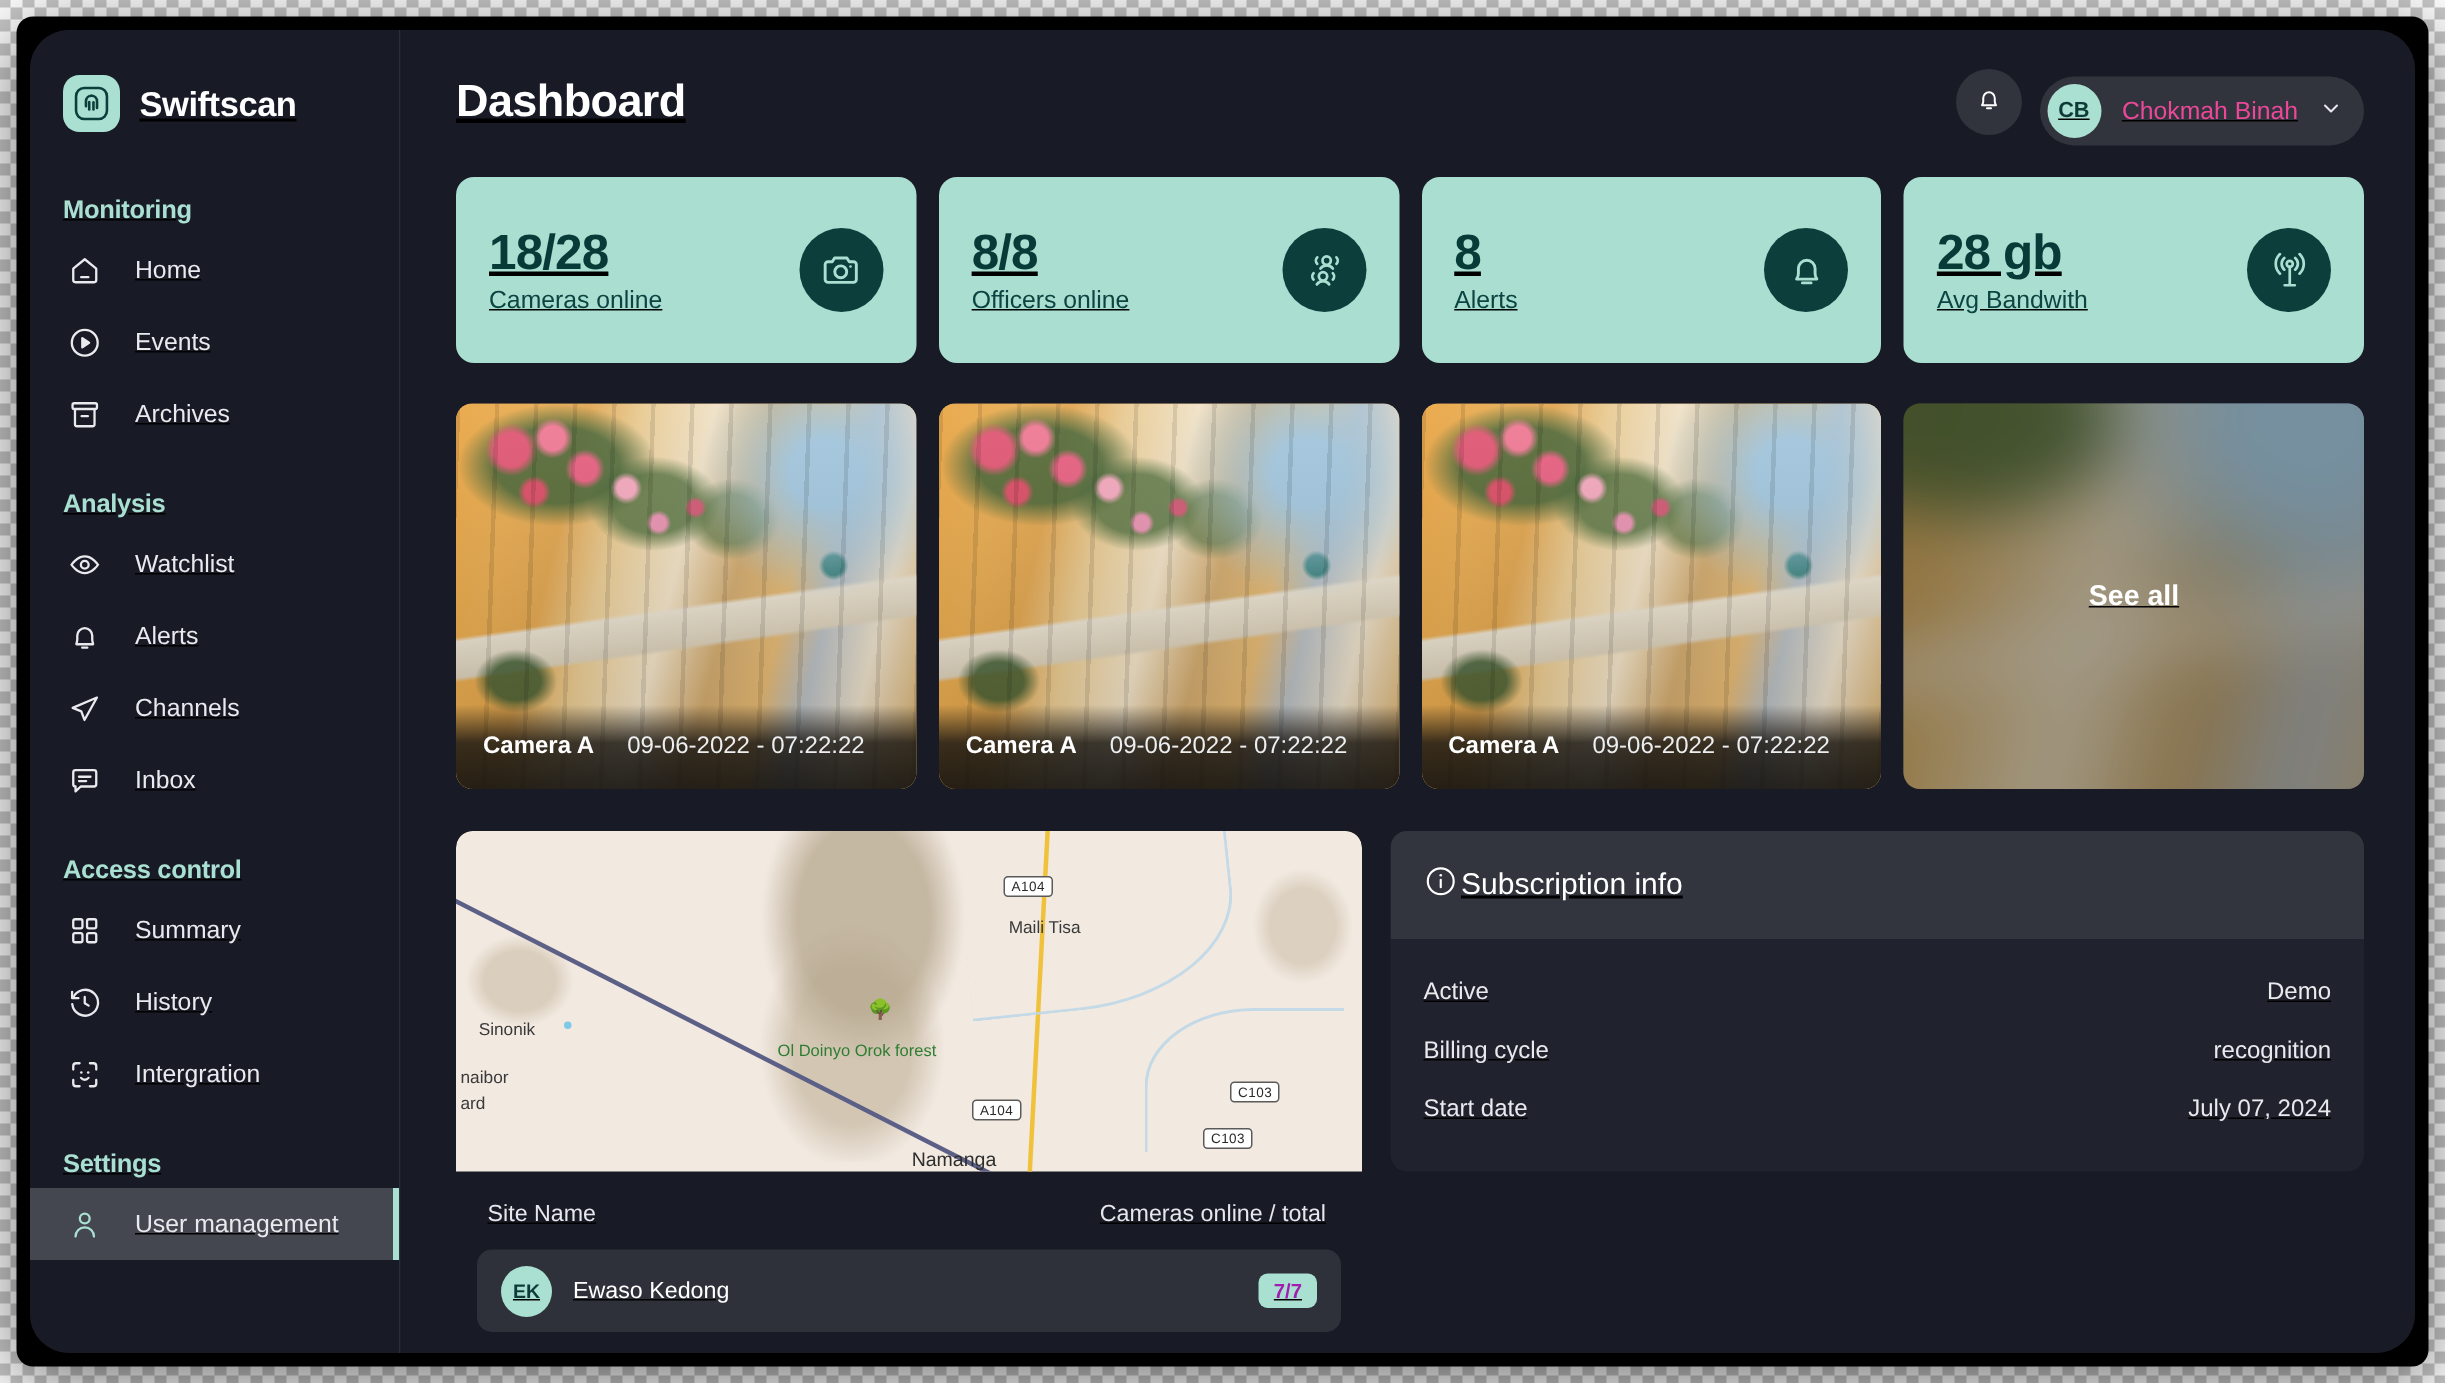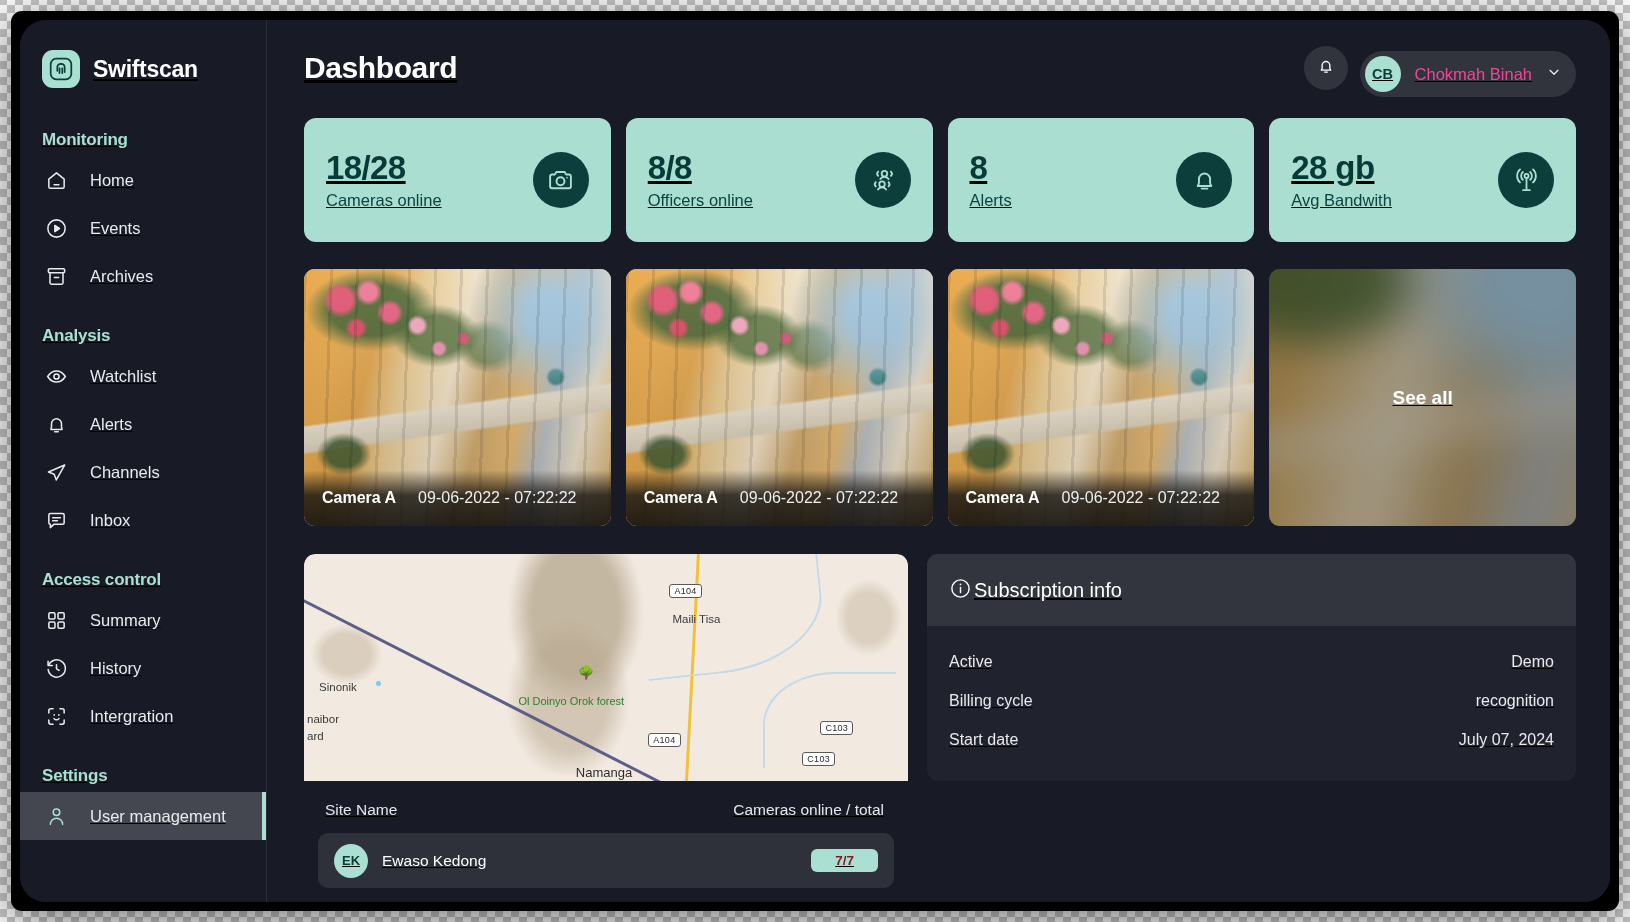--- a/index.html
+++ b/index.html
@@ -377,21 +377,21 @@
     padding: 1px 4px;
     letter-spacing: .3px;
   }
   .map-label {
     position: absolute;
     font-size: 11.5px;
     color: #3a3a3a;
     white-space: nowrap;
   }
   .map-label.forest { color: #2e7d32; font-size: 11px; }
-  .map-label.town { font-size: 13px; color: #2e2e2e; }
+  .map-label.town { font-size: 13px; color: #2e2e2e; margin-left: 32px; }
   .tree-pin {
     position: absolute;
     font-size: 13px;
     color: #2e7d32;
   }
   .map-dot {
     position: absolute;
     width: 5px; height: 5px;
     border-radius: 50%;
     background: #7ec8e8;
@@ -421,25 +421,25 @@
     border-radius: 50%;
     background: #a9e0d2;
     color: #0e3b37;
     font-size: 13px;
     font-weight: bold;
     display: flex; align-items: center; justify-content: center;
   }
   .site-name { color: #ffffff; font-size: 15.5px; }
   .site-badge {
     background: #a9e0d2;
-    color: #7f1d1d;
+    color: #a21caf;
     font-size: 13.5px;
     font-weight: bold;
     border-radius: 6px;
-    padding: 4px 24px;
+    padding: 4px 10px;
   }
 
   
   .sub-panel {
     background: #20222d;
     border-radius: 11px;
     overflow: hidden;
     align-self: start;
   }
   .sub-head {

